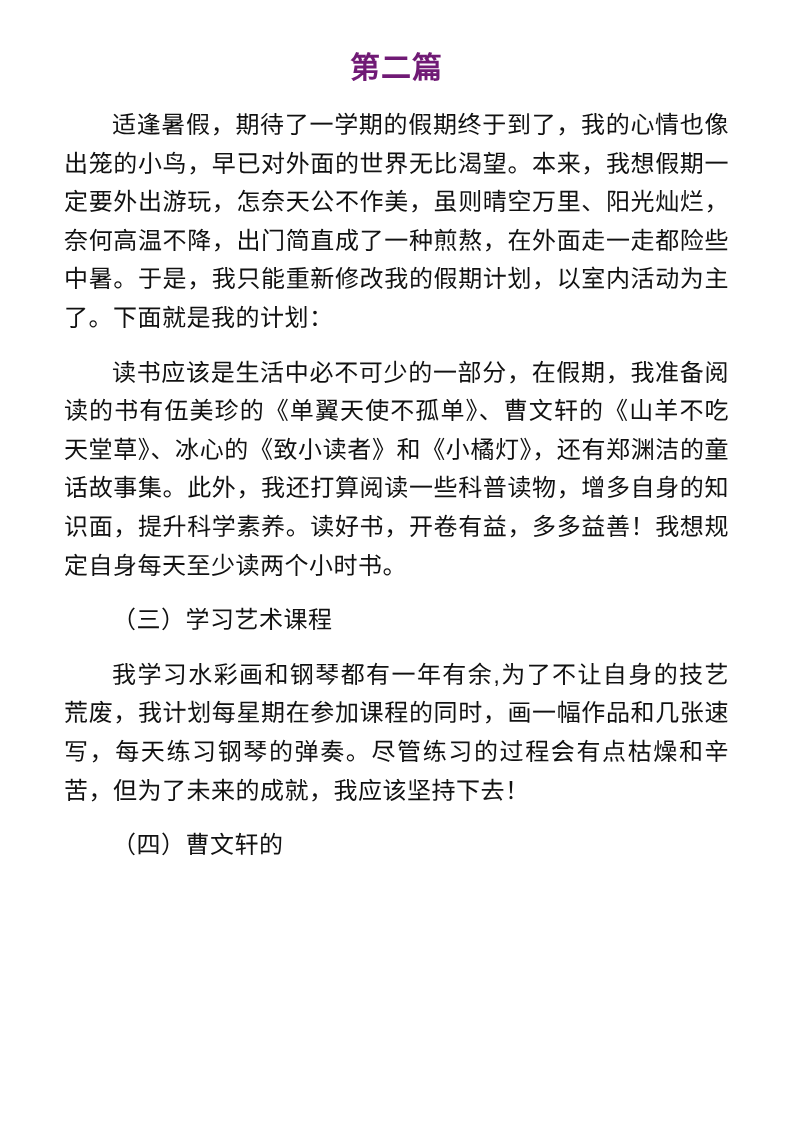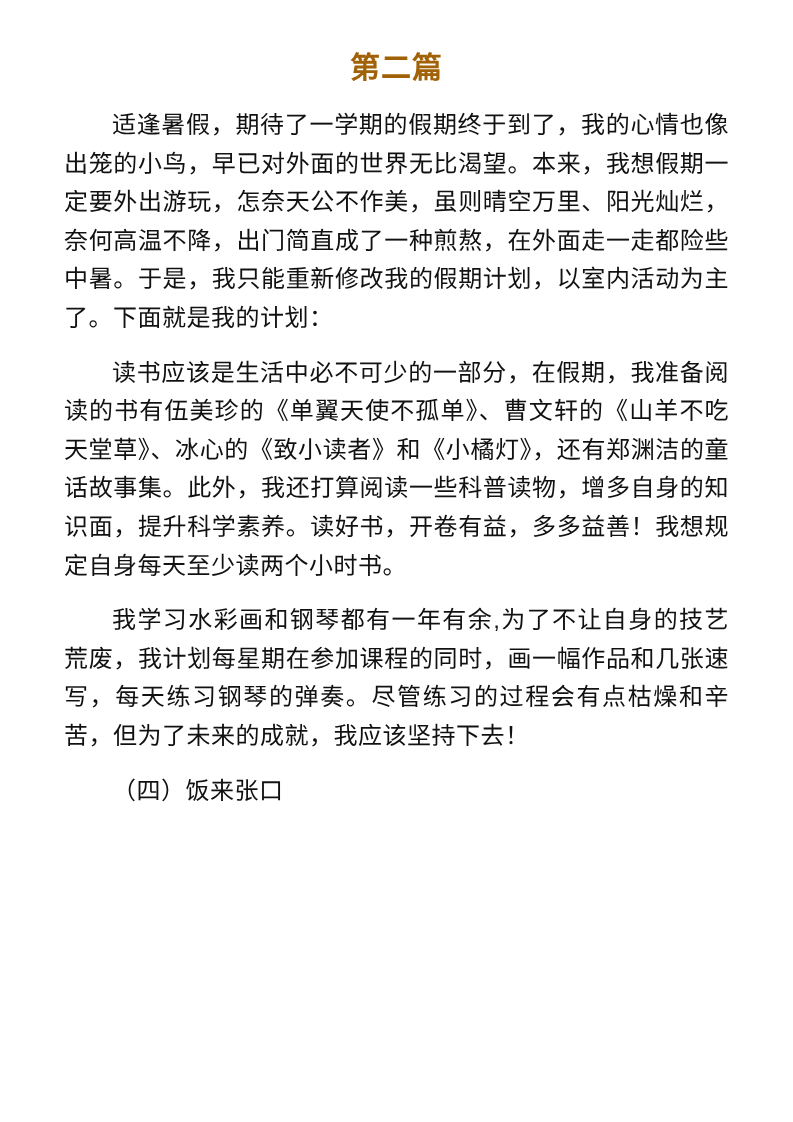--- a/index.html
+++ b/index.html
@@ -43,20 +43,21 @@
     word-break: break-all;
   }
   .para.heading {
     text-align: left;
   }
 </style>
 </head>
 <body>
 
 <div class="page" style="background: rgb(255, 255, 255); color: rgb(17, 17, 17);">
-  <h1 class="doc-title" style="color: #a16207;">第二篇</h1>
+  <h1 class="doc-title" style="color: #701a75;">第二篇</h1>
   <div class="doc-body">
       <p class="para">适逢暑假，期待了一学期的假期终于到了，我的心情也像出笼的小鸟，早已对外面的世界无比渴望。本来，我想假期一定要外出游玩，怎奈天公不作美，虽则晴空万里、阳光灿烂，奈何高温不降，出门简直成了一种煎熬，在外面走一走都险些中暑。于是，我只能重新修改我的假期计划，以室内活动为主了。下面就是我的计划：</p>
       <p class="para">读书应该是生活中必不可少的一部分，在假期，我准备阅读的书有伍美珍的《单翼天使不孤单》、曹文轩的《山羊不吃天堂草》、冰心的《致小读者》和《小橘灯》，还有郑渊洁的童话故事集。此外，我还打算阅读一些科普读物，增多自身的知识面，提升科学素养。读好书，开卷有益，多多益善！我想规定自身每天至少读两个小时书。</p>
+      <p class="para heading">（三）学习艺术课程</p>
       <p class="para">我学习水彩画和钢琴都有一年有余,为了不让自身的技艺荒废，我计划每星期在参加课程的同时，画一幅作品和几张速写，每天练习钢琴的弹奏。尽管练习的过程会有点枯燥和辛苦，但为了未来的成就，我应该坚持下去！</p>
-      <p class="para heading">（四）饭来张口</p>
+      <p class="para heading">（四）曹文轩的</p>
     </div>
 </div>
 
 </body></html>

